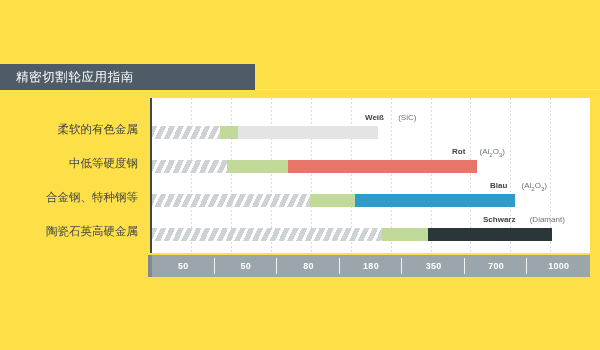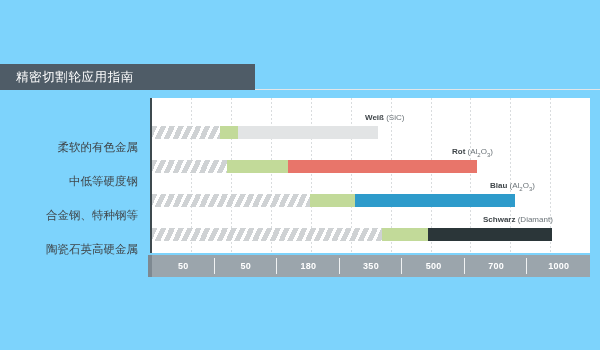--- a/index.html
+++ b/index.html
@@ -1,21 +1,21 @@
 <!DOCTYPE html>
 <html><head>
 <meta charset="utf-8">
 <style>
   html,body{margin:0;padding:0;}
   body{
     width:600px;height:350px;background:#ffffff;overflow:hidden;
     font-family:"Liberation Sans","DejaVu Sans",sans-serif;
     -webkit-font-smoothing:antialiased;
   }
-  #page{position:relative;width:600px;height:350px;background:#7dd3fc;}
+  #page{position:relative;width:600px;height:350px;background:#fde047;}
 
   
   .titlebar{
     position:absolute;left:0;top:64px;width:255px;height:26px;
     background:#4f5c67;
     display:flex;align-items:center;
   }
   .titlebar-text{
     color:#ffffff;font-size:12.5px;letter-spacing:.6px;
     padding-left:16px;white-space:nowrap;
@@ -50,34 +50,34 @@
       #ffffff 5px,#ffffff 8px);
     background-color:#ffffff;
   }
   .seg.green{background:#c2da99;}
   .seg.white{background:#e2e4e5;}
   .seg.red{background:#e8756a;}
   .seg.blue{background:#2e9bcb;}
   .seg.black{background:#2b3639;}
 
   
-  .ylabels{position:absolute;left:0;top:116px;width:148px;height:155px;}
+  .ylabels{position:absolute;left:0;top:98px;width:148px;height:155px;}
   .ylabel{
     position:absolute;right:10px;width:140px;text-align:right;
     font-size:11.5px;color:#3f4549;white-space:nowrap;line-height:13px;
   }
 
   
   .legend{
     position:absolute;font-size:8px;color:#3f4549;white-space:nowrap;
     line-height:10px;
   }
   .legend b{font-weight:bold;margin-left:8px;}
   .legend .sub{font-size:6px;vertical-align:sub;}
-  .legend .paren{color:#6b7378;}
+  .legend .paren{color:#6b7378;margin-left:12px;}
 
   
   .scale{
     position:absolute;left:152px;top:255px;width:438px;height:22px;
     background:#9ba5ac;display:flex;
   }
   .scale .tick{
     flex:1 1 0;position:relative;
     display:flex;align-items:center;justify-content:center;
     color:#ffffff;font-size:9px;font-weight:bold;letter-spacing:.3px;
@@ -160,20 +160,20 @@
         <div class="seg green" style="left:230px;width:46px;"></div>
         <div class="seg black" style="left:276px;width:124px;"></div>
       </div>
     </div>
   </div>
 
   <div class="scale-capleft"></div>
   <div class="scale">
     <div class="tick">50</div>
     <div class="tick">50</div>
+    <div class="tick">80</div>
     <div class="tick">180</div>
     <div class="tick">350</div>
-    <div class="tick">500</div>
     <div class="tick">700</div>
     <div class="tick">1000</div>
   </div>
 
 </div>
 
 </body></html>

